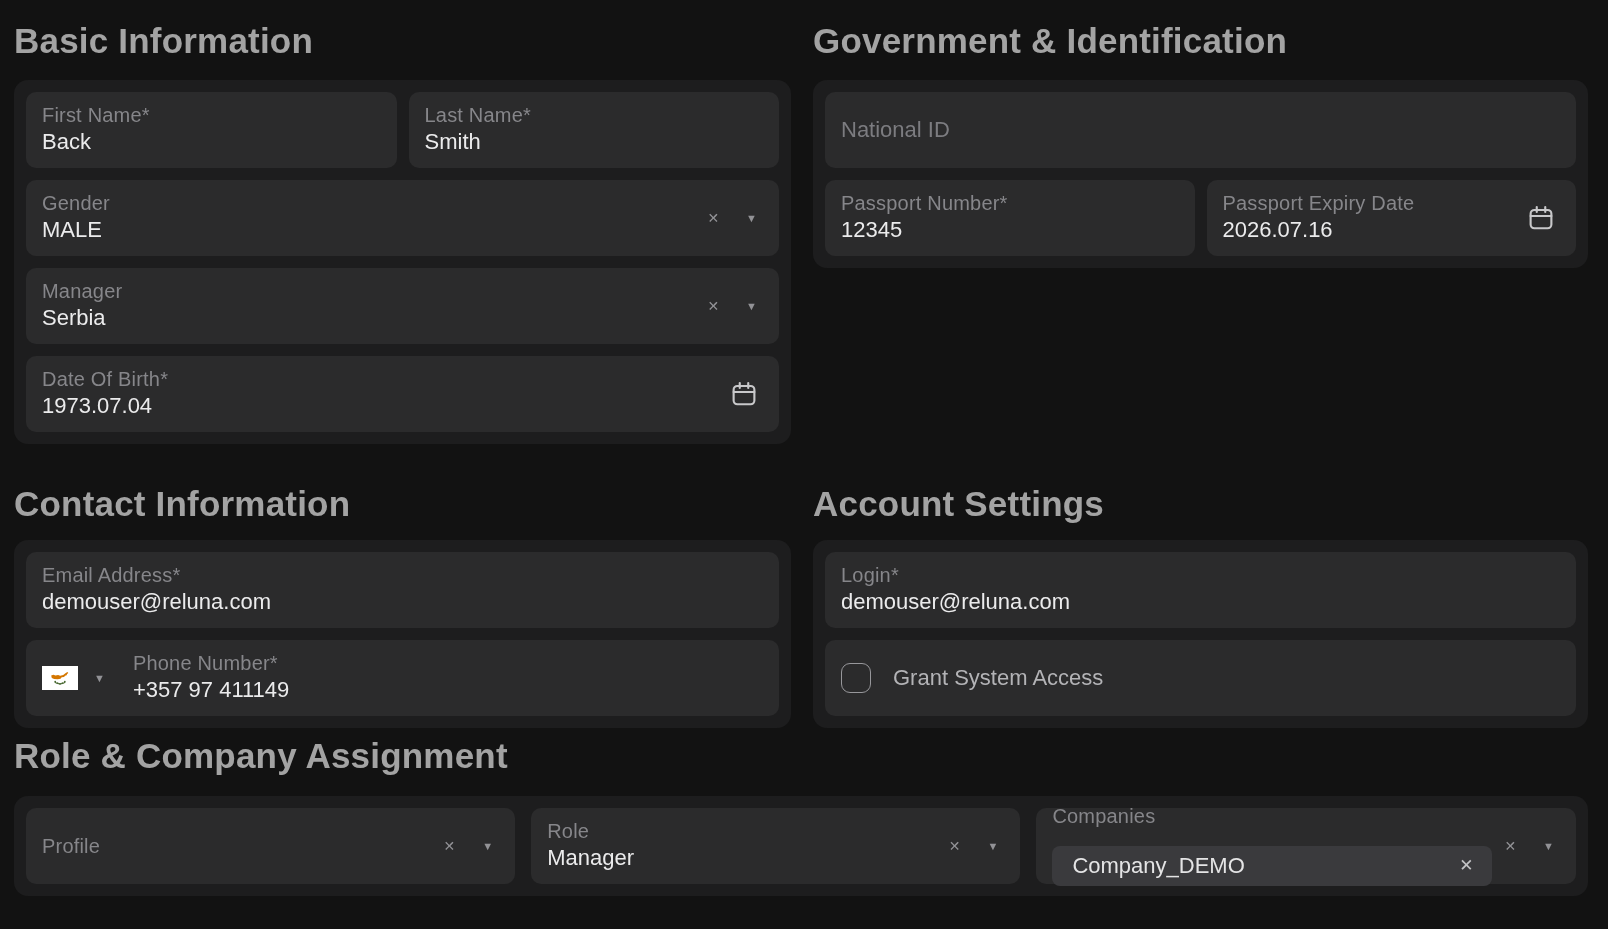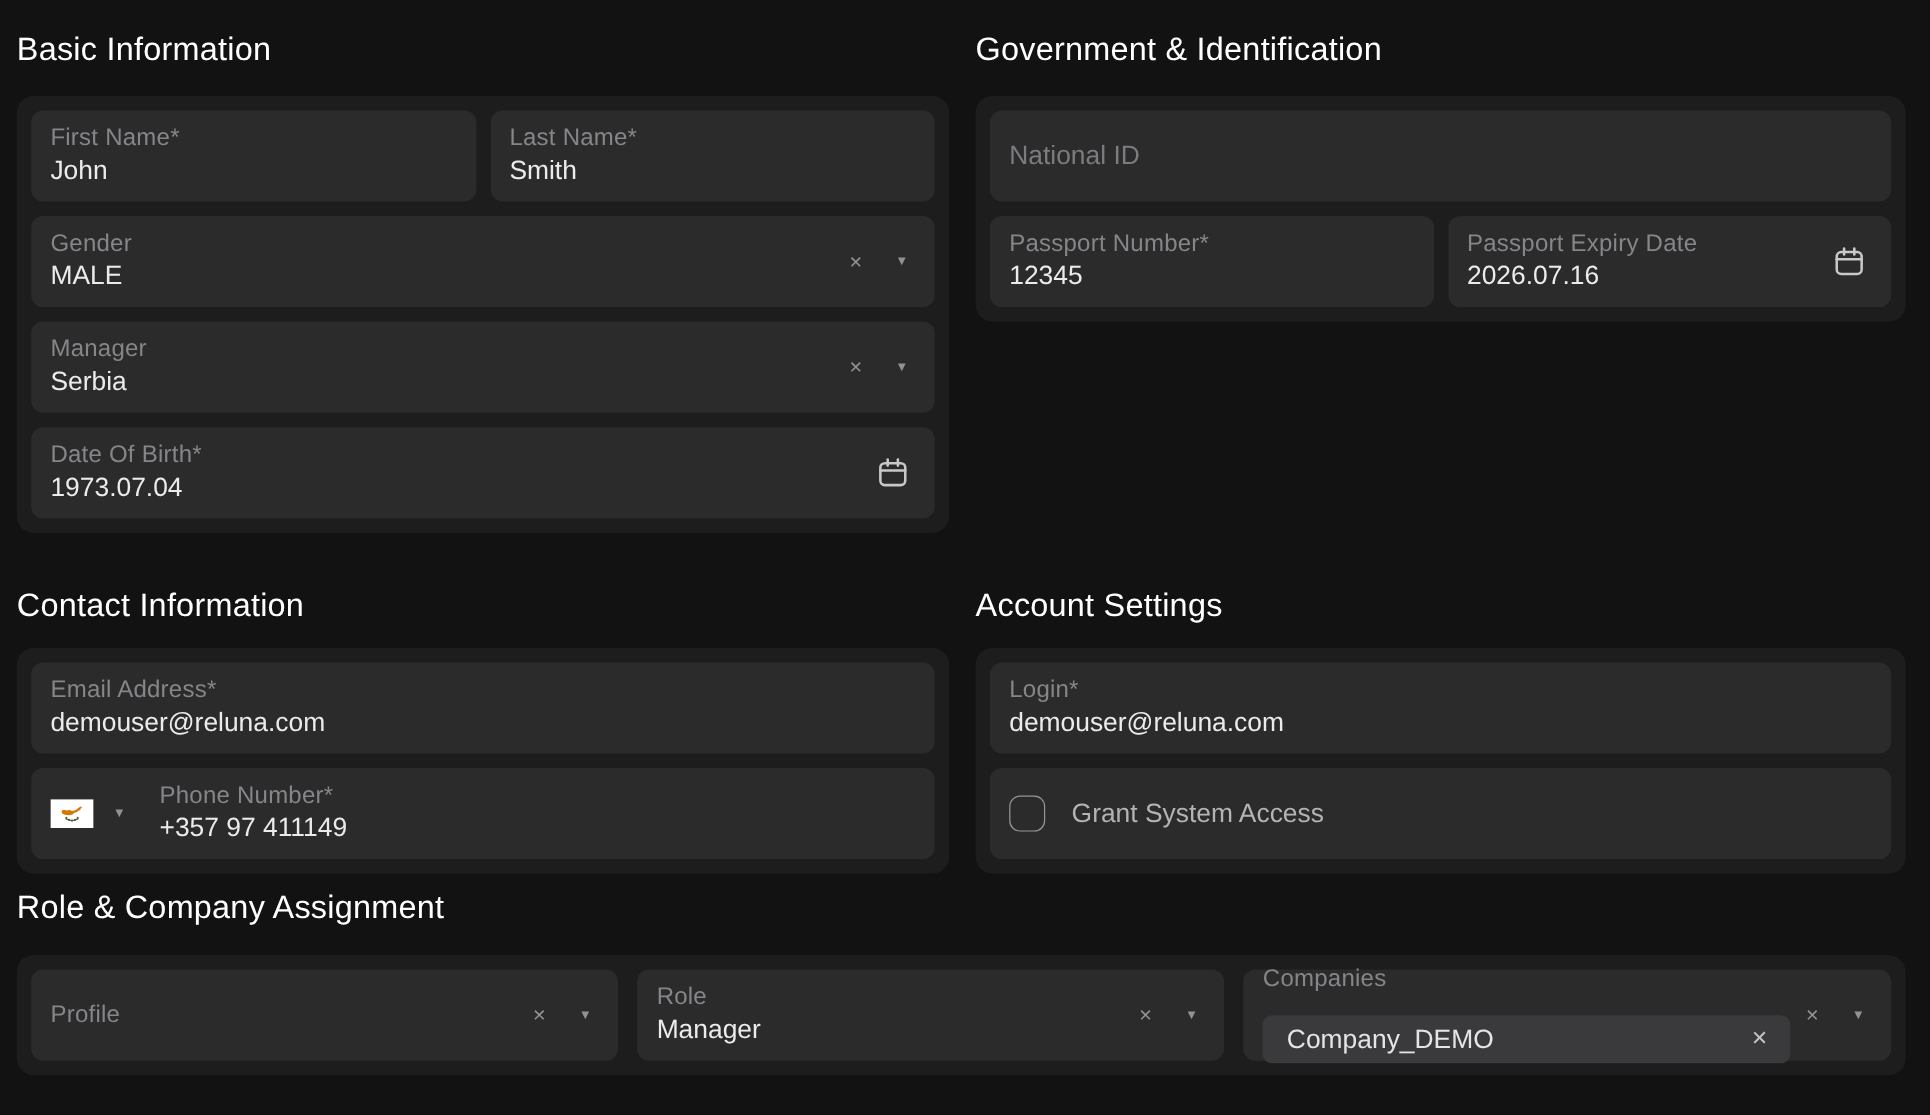--- a/index.html
+++ b/index.html
@@ -6,23 +6,23 @@
   html, body { width: 1608px; height: 929px; }
   body {
     background: #121212;
     font-family: "Liberation Sans", "DejaVu Sans", sans-serif;
     overflow: hidden;
     color: #eaeaeb;
   }
   .page { padding: 25px 20px 0 14px; }
 
   h2.section-title {
-    font-size: 27px;
-    font-weight: 400;
-    color: #ffffff;
+    font-size: 35px;
+    font-weight: 700;
+    color: #a3a3a3;
     letter-spacing: .2px;
     line-height: 32px;
   }
 
   .two-col {
     display: grid;
     grid-template-columns: 777px 775px;
     column-gap: 22px;
     align-items: start;
   }
@@ -101,21 +101,21 @@
 
   <div class="two-col row-1">
     <h2 class="section-title">Basic Information</h2>
     <h2 class="section-title">Government &amp; Identification</h2>
 
     <div class="card stack">
       <div class="pair">
         <div class="field">
           <div class="col">
             <span class="flabel">First Name*</span>
-            <span class="fvalue">John</span>
+            <span class="fvalue">Back</span>
           </div>
         </div>
         <div class="field">
           <div class="col">
             <span class="flabel">Last Name*</span>
             <span class="fvalue">Smith</span>
           </div>
         </div>
       </div>
 

